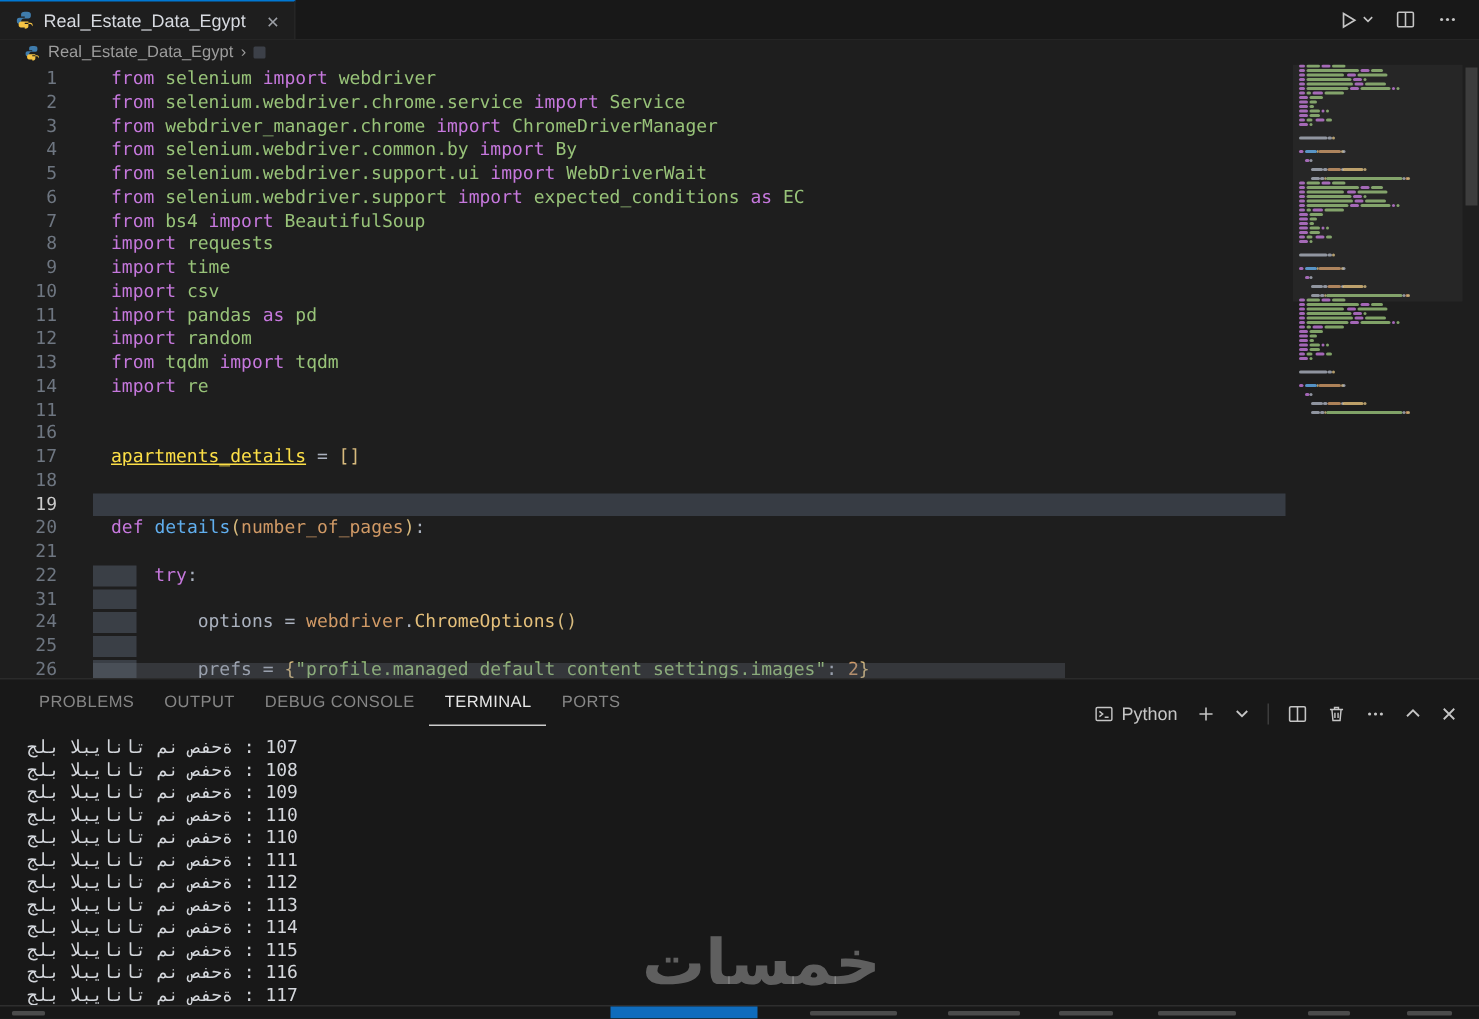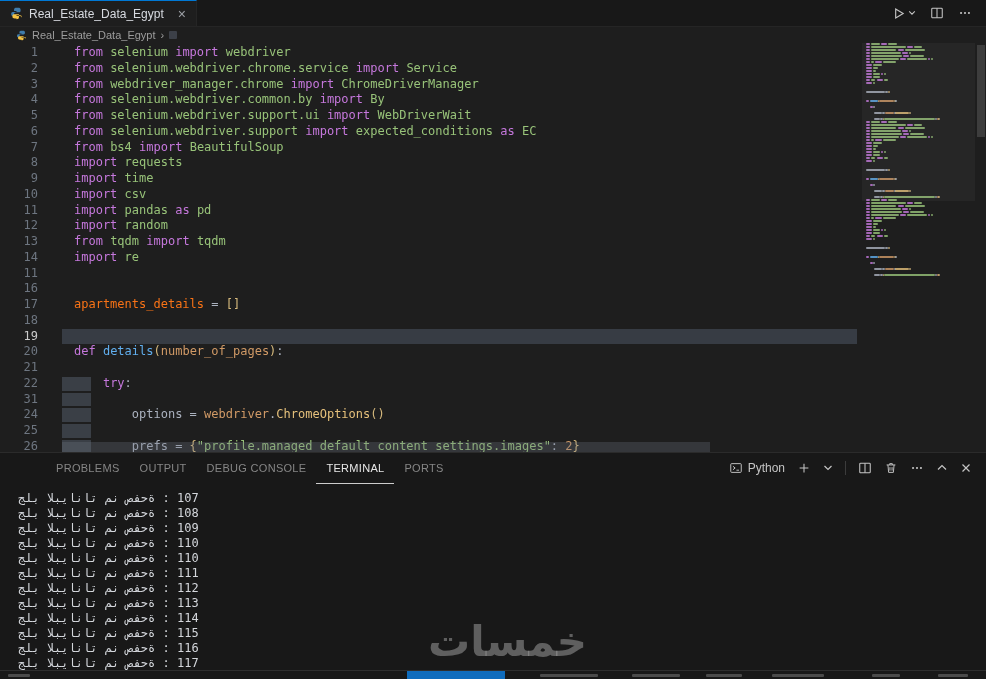--- a/index.html
+++ b/index.html
@@ -30,21 +30,21 @@
 
   .minimap{position:absolute;top:0;right:11px;width:113px;height:100%;}
   .minimap i{position:absolute;height:2px;border-radius:1px;opacity:.8;}
   .mslider{position:absolute;top:0;left:0;right:0;height:158px;background:rgba(200,200,200,.05);}
   .vscroll{position:absolute;top:0;right:0;width:11px;height:409px;}
   .vthumb{position:absolute;top:2px;left:2px;width:8px;height:92px;background:rgba(121,121,121,.35);}
   .hthumb{position:absolute;bottom:0;left:62px;width:648px;height:10px;background:rgba(110,117,128,.3);z-index:3;}
 
   
   .panel{position:absolute;top:452px;left:0;right:0;height:219px;background:#181818;border-top:1px solid #2b2b2b;overflow:hidden;}
-  .phead{height:30px;display:flex;align-items:center;margin-left:30px;}
+  .phead{height:30px;display:flex;align-items:flex-end;}
   .ptabs{display:flex;align-items:center;height:100%;padding-left:16px;}
   .ptab{height:100%;display:flex;align-items:center;padding:0 10px;font-size:11px;letter-spacing:.3px;color:#868686;border-bottom:1px solid transparent;cursor:pointer;}
   .ptab.active{color:#e7e7e7;border-bottom-color:#cccccc;}
   .pacts{margin-left:auto;display:flex;align-items:center;gap:12px;padding-right:14px;color:#c5c5c5;font-size:12px;}
   .shell{display:flex;align-items:center;gap:5px;}
   .pdivider{width:1px;height:14px;background:#3c3c3c;}
 
   .terminal{position:absolute;top:32px;left:0;right:0;bottom:0;padding:6px 0 0 18px;}
   .tline{height:15px;line-height:15px;font-family:"DejaVu Sans Mono","DejaVu Sans",monospace;font-size:12px;color:#d4d7dc;}
   .tline .ar{unicode-bidi:bidi-override;direction:ltr;}
@@ -120,21 +120,21 @@
         <div class="cl"><span class="gut">7</span><span class="code"><span style="color: rgb(198, 120, 221);">from</span><span style="color: rgb(171, 178, 191);"> </span><span style="color: rgb(152, 195, 121);">bs4</span><span style="color: rgb(171, 178, 191);"> </span><span style="color: rgb(198, 120, 221);">import</span><span style="color: rgb(171, 178, 191);"> </span><span style="color: rgb(152, 195, 121);">BeautifulSoup</span></span></div>
         <div class="cl"><span class="gut">8</span><span class="code"><span style="color: rgb(198, 120, 221);">import</span><span style="color: rgb(171, 178, 191);"> </span><span style="color: rgb(152, 195, 121);">requests</span></span></div>
         <div class="cl"><span class="gut">9</span><span class="code"><span style="color: rgb(198, 120, 221);">import</span><span style="color: rgb(171, 178, 191);"> </span><span style="color: rgb(152, 195, 121);">time</span></span></div>
         <div class="cl"><span class="gut">10</span><span class="code"><span style="color: rgb(198, 120, 221);">import</span><span style="color: rgb(171, 178, 191);"> </span><span style="color: rgb(152, 195, 121);">csv</span></span></div>
         <div class="cl"><span class="gut">11</span><span class="code"><span style="color: rgb(198, 120, 221);">import</span><span style="color: rgb(171, 178, 191);"> </span><span style="color: rgb(152, 195, 121);">pandas</span><span style="color: rgb(171, 178, 191);"> </span><span style="color: rgb(198, 120, 221);">as</span><span style="color: rgb(171, 178, 191);"> </span><span style="color: rgb(152, 195, 121);">pd</span></span></div>
         <div class="cl"><span class="gut">12</span><span class="code"><span style="color: rgb(198, 120, 221);">import</span><span style="color: rgb(171, 178, 191);"> </span><span style="color: rgb(152, 195, 121);">random</span></span></div>
         <div class="cl"><span class="gut">13</span><span class="code"><span style="color: rgb(198, 120, 221);">from</span><span style="color: rgb(171, 178, 191);"> </span><span style="color: rgb(152, 195, 121);">tqdm</span><span style="color: rgb(171, 178, 191);"> </span><span style="color: rgb(198, 120, 221);">import</span><span style="color: rgb(171, 178, 191);"> </span><span style="color: rgb(152, 195, 121);">tqdm</span></span></div>
         <div class="cl"><span class="gut">14</span><span class="code"><span style="color: rgb(198, 120, 221);">import</span><span style="color: rgb(171, 178, 191);"> </span><span style="color: rgb(152, 195, 121);">re</span></span></div>
         <div class="cl"><span class="gut">11</span><span class="code"></span></div>
         <div class="cl"><span class="gut">16</span><span class="code"></span></div>
-        <div class="cl"><span class="gut">17</span><span class="code"><span style="color: #f97316;">apartments_details</span><span style="color: rgb(171, 178, 191);"> = </span><span style="color: rgb(215, 186, 125);">[]</span></span></div>
+        <div class="cl"><span class="gut">17</span><span class="code"><span style="color: #fde047; text-decoration: underline;">apartments_details</span><span style="color: rgb(171, 178, 191);"> = </span><span style="color: rgb(215, 186, 125);">[]</span></span></div>
         <div class="cl"><span class="gut">18</span><span class="code"></span></div>
         <div class="cl bar"><span class="gut cur">19</span><span class="code"></span></div>
         <div class="cl"><span class="gut">20</span><span class="code"><span style="color: rgb(198, 120, 221);">def</span><span style="color: rgb(171, 178, 191);"> </span><span style="color: rgb(97, 175, 239);">details</span><span style="color: rgb(215, 186, 125);">(</span><span style="color: rgb(209, 154, 102);">number_of_pages</span><span style="color: rgb(215, 186, 125);">)</span><span style="color: rgb(171, 178, 191);">:</span></span></div>
         <div class="cl"><span class="gut">21</span><span class="code"></span></div>
         <div class="cl"><span class="ibox"></span><span class="gut">22</span><span class="code"><span style="color: rgb(171, 178, 191);">    </span><span style="color: rgb(198, 120, 221);">try</span><span style="color: rgb(171, 178, 191);">:</span></span></div>
         <div class="cl"><span class="ibox"></span><span class="gut">31</span><span class="code"></span></div>
         <div class="cl"><span class="ibox"></span><span class="gut">24</span><span class="code"><span style="color: rgb(171, 178, 191);">        </span><span style="color: rgb(171, 178, 191);">options</span><span style="color: rgb(171, 178, 191);"> = </span><span style="color: rgb(209, 154, 102);">webdriver</span><span style="color: rgb(171, 178, 191);">.</span><span style="color: rgb(229, 192, 123);">ChromeOptions</span><span style="color: rgb(215, 186, 125);">()</span></span></div>
         <div class="cl"><span class="ibox"></span><span class="gut">25</span><span class="code"></span></div>
         <div class="cl"><span class="ibox"></span><span class="gut">26</span><span class="code"><span style="color: rgb(171, 178, 191);">        </span><span style="color: rgb(171, 178, 191);">prefs</span><span style="color: rgb(171, 178, 191);"> = </span><span style="color: rgb(215, 186, 125);">{</span><span style="color: rgb(152, 195, 121);">"profile.managed_default_content_settings.images"</span><span style="color: rgb(171, 178, 191);">: </span><span style="color: rgb(209, 154, 102);">2</span><span style="color: rgb(215, 186, 125);">}</span></span></div>
       </div>

